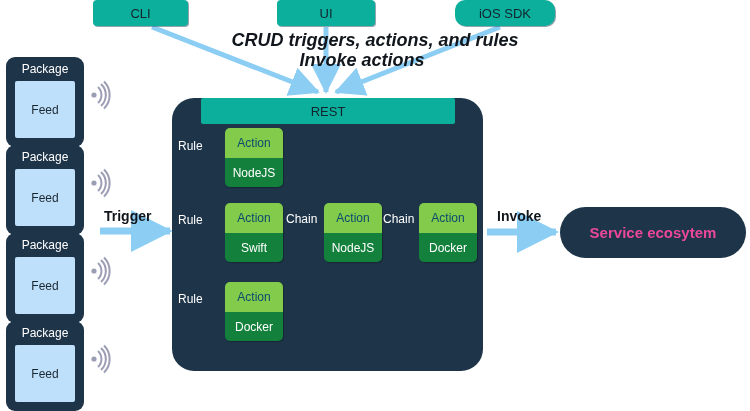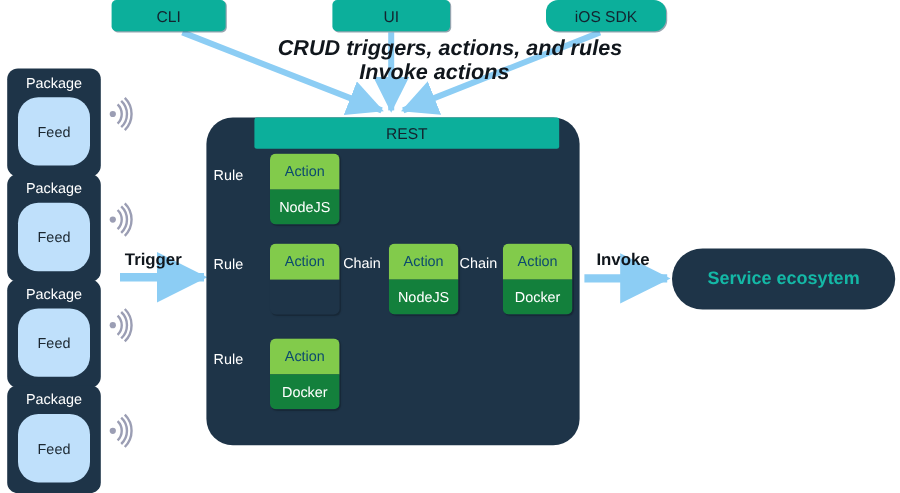--- a/index.html
+++ b/index.html
@@ -8,31 +8,31 @@
   .stage{position:absolute;left:0;top:0;width:750px;height:411px;padding-left:18px;}
 
   
   .top-box{position:absolute;background:#0CAF9B;border-radius:4px;
            display:flex;align-items:center;justify-content:center;
            color:#13232f;font-size:13px;height:26px;
            box-shadow:1px 1px 0 rgba(60,90,110,.55);}
 
   .rest-bar{position:absolute;background:#0CAF9B;border-radius:2px;
             display:flex;align-items:center;justify-content:center;
-            color:#14232e;font-size:13px;margin-left:11px;}
+            color:#14232e;font-size:13px;}
 
   .dark-panel{position:absolute;background:#1E3448;border-radius:22px;}
 
   
   .package{position:absolute;width:78px;height:90px;background:#1E3448;
            border-radius:9px;}
   .package .pkg-label{position:absolute;top:5px;left:0;width:78px;
            text-align:center;color:#ffffff;font-size:12px;}
   .package .feed{position:absolute;left:9px;top:24px;width:60px;height:57px;
-           background:#BFE0FB;border-radius:17px;display:flex;
+           background:#BFE0FB;border-radius:2px;display:flex;
            align-items:center;justify-content:center;
            color:#1b2730;font-size:12px;}
 
   
   .bcast{position:absolute;width:26px;height:30px;opacity:.55;}
 
   
   .action{position:absolute;width:58px;height:59px;border-radius:5px;
           overflow:hidden;box-shadow:1px 1px 1px rgba(0,0,0,.25);}
   .action .top{height:30px;background:#82CB4B;display:flex;align-items:center;
@@ -41,21 +41,21 @@
           justify-content:center;color:#ffffff;font-size:12px;}
 
   
   .lbl{position:absolute;color:#10161c;font-size:12px;white-space:nowrap;}
   .lbl-w{position:absolute;color:#ffffff;font-size:12px;white-space:nowrap;}
   .crud{position:absolute;font-style:italic;font-weight:bold;font-size:18px;
         color:#10161c;white-space:nowrap;text-align:center;}
 
   .pill{position:absolute;background:#1E3448;border-radius:26px;
         display:flex;align-items:center;justify-content:center;
-        color:#14b8a6;font-size:15px;font-weight:bold;}
+        color:#ec4899;font-size:15px;font-weight:bold;}
 
   svg.ov{position:absolute;left:0;top:0;width:750px;height:411px;
          pointer-events:none;}
 </style>
 </head>
 <body>
 
 <div class="stage">
 
   <svg class="ov" viewBox="0 0 750 411">
@@ -166,20 +166,21 @@
 
   <div class="lbl" style="left:497px;top:208px;font-size:14px;font-weight:bold;">Invoke</div>
 
   <div class="action" style="left:225px;top:128px;">
     <div class="top">Action</div>
     <div class="bot">NodeJS</div>
   </div>
 
   <div class="action" style="left:225px;top:203px;">
     <div class="top">Action</div>
+    <div class="bot">Swift</div>
   </div>
   <div class="action" style="left:324px;top:203px;">
     <div class="top">Action</div>
     <div class="bot">NodeJS</div>
   </div>
   <div class="action" style="left:419px;top:203px;">
     <div class="top">Action</div>
     <div class="bot">Docker</div>
   </div>
 

